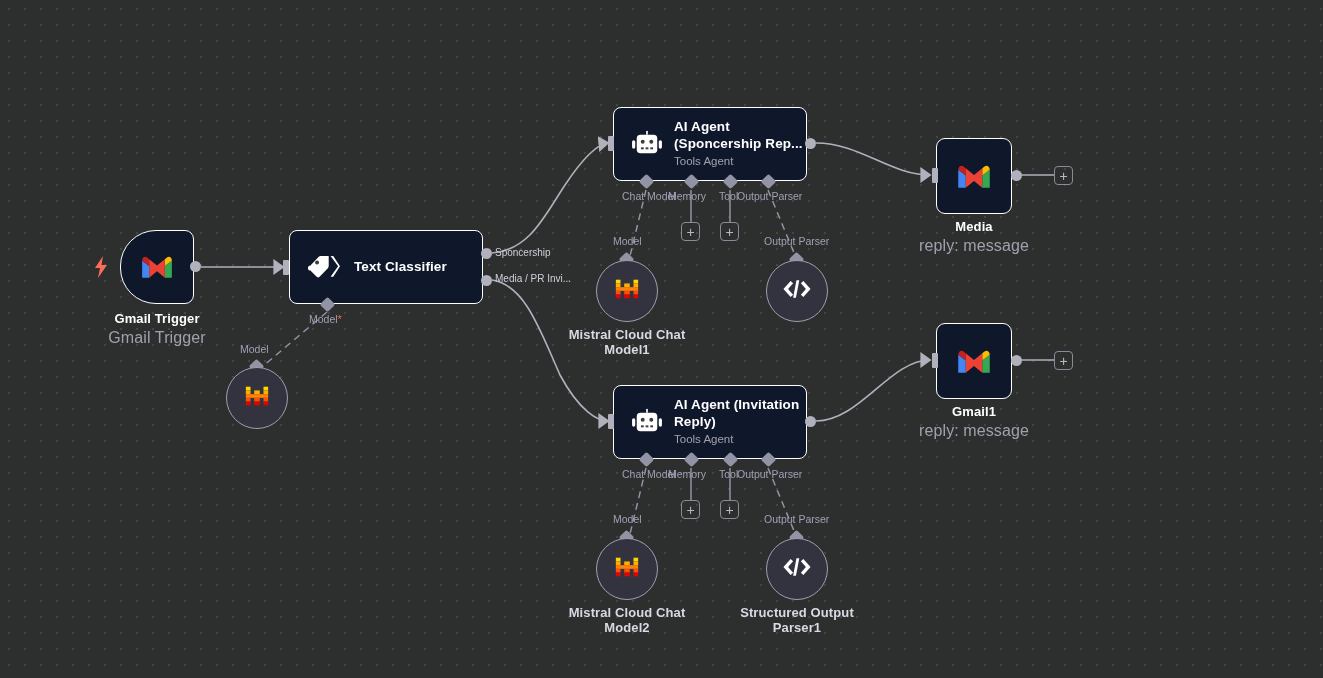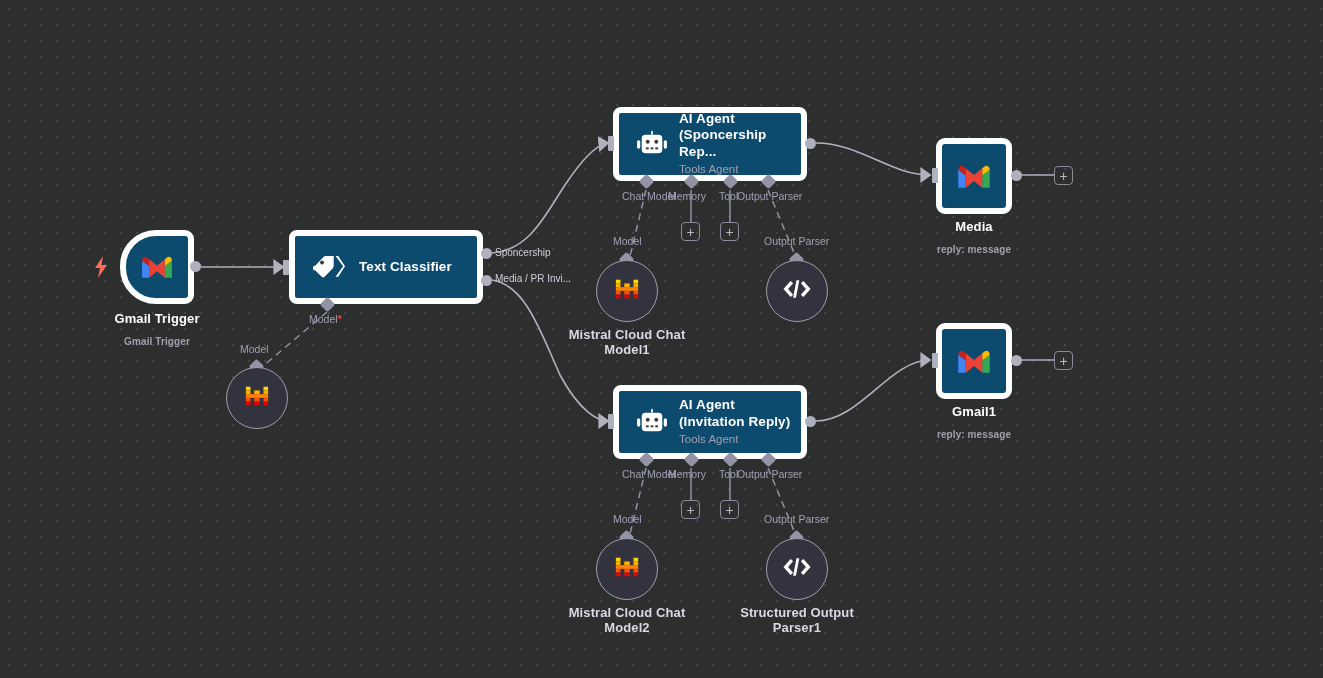--- a/index.html
+++ b/index.html
@@ -12,40 +12,40 @@
     background-position:1px 1px;
     font-family:"Liberation Sans", sans-serif;
     -webkit-font-smoothing:antialiased;
   }
   #canvas { position:relative; width:1323px; height:678px; }
   svg.wires { position:absolute; left:0; top:0; width:1323px; height:678px; pointer-events:none; }
 
   
   .rnode {
     position:absolute;
-    background:#0c4a6e;
-    border:6px solid #ffffff;
+    background:#0f172a;
+    border:1px solid #ffffff;
     border-radius:8px;
     display:flex; align-items:center;
   }
   .rnode.sq { border-radius:9px; }
   .rnode .ico { flex:0 0 auto; display:flex; align-items:center; justify-content:center; }
   .rnode .txt { display:flex; flex-direction:column; justify-content:center; }
   .rnode .ntitle {
     color:#ffffff; font-size:13.5px; font-weight:bold; line-height:1.22;
     letter-spacing:.1px;
   }
   .rnode .nsub { color:#a0a1ad; font-size:11.5px; line-height:1.3; margin-top:2px; }
 
   
   .caption {
     position:absolute; text-align:center; color:#ffffff;
     font-size:13px; font-weight:bold; line-height:1.18; letter-spacing:.1px;
   }
-  .caption .sub { display:block; color:#a0a1ad; font-size:10px; font-weight:bold; margin-top:10px; }
+  .caption .sub { display:block; color:#a0a1ad; font-size:16px; font-weight:normal; margin-top:3px; }
   .caption.subnode { color:#d8d9e3; font-size:13px; }
 
   
   .cnode {
     position:absolute; width:62px; height:62px; border-radius:50%;
     background:#32333f; border:1px solid #9fa0ad;
     display:flex; align-items:center; justify-content:center;
   }
 
   

